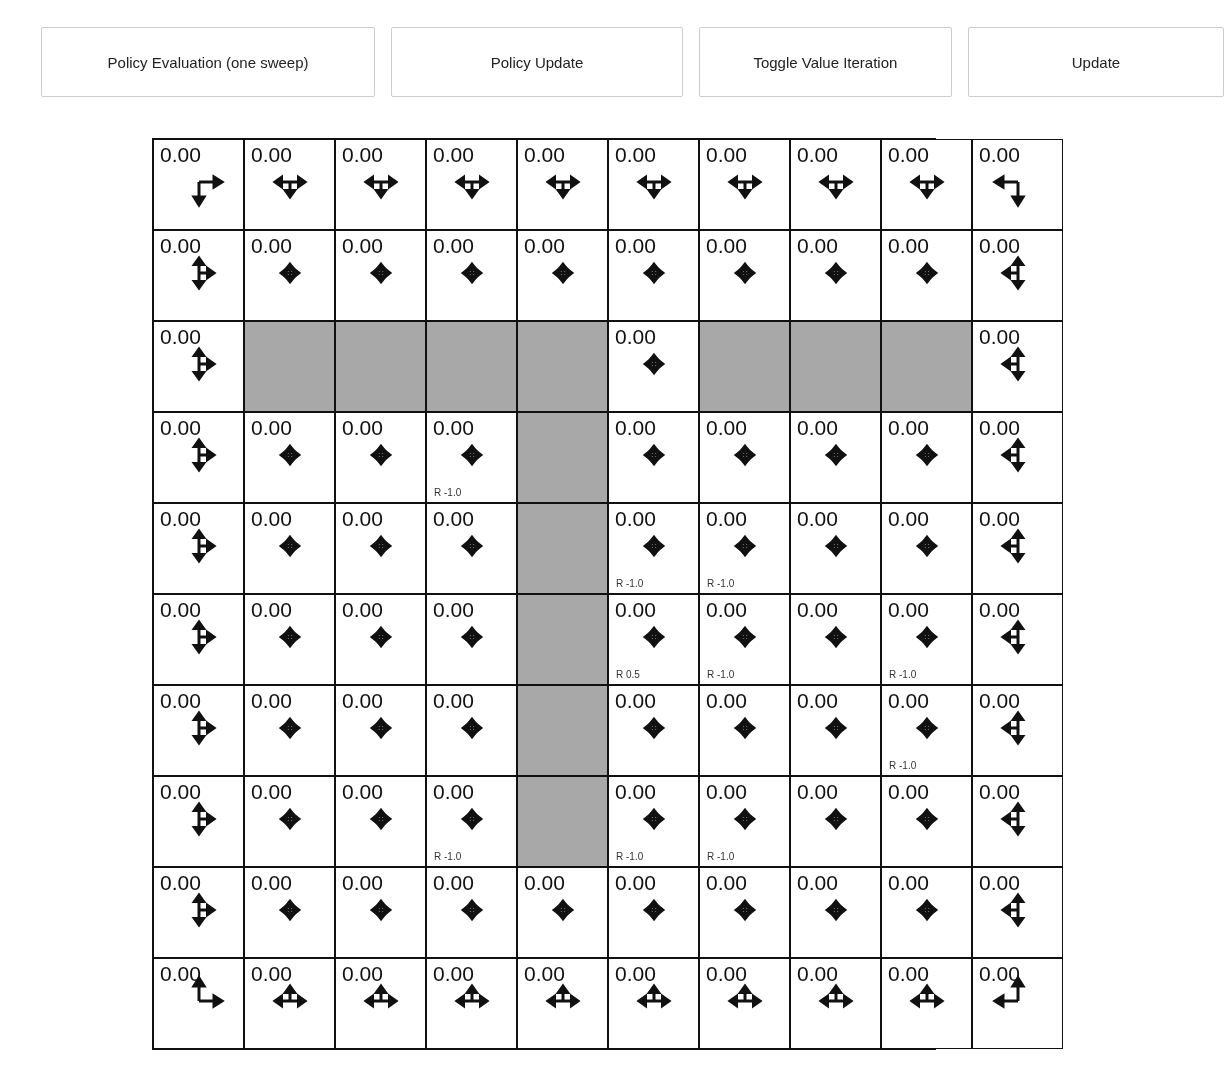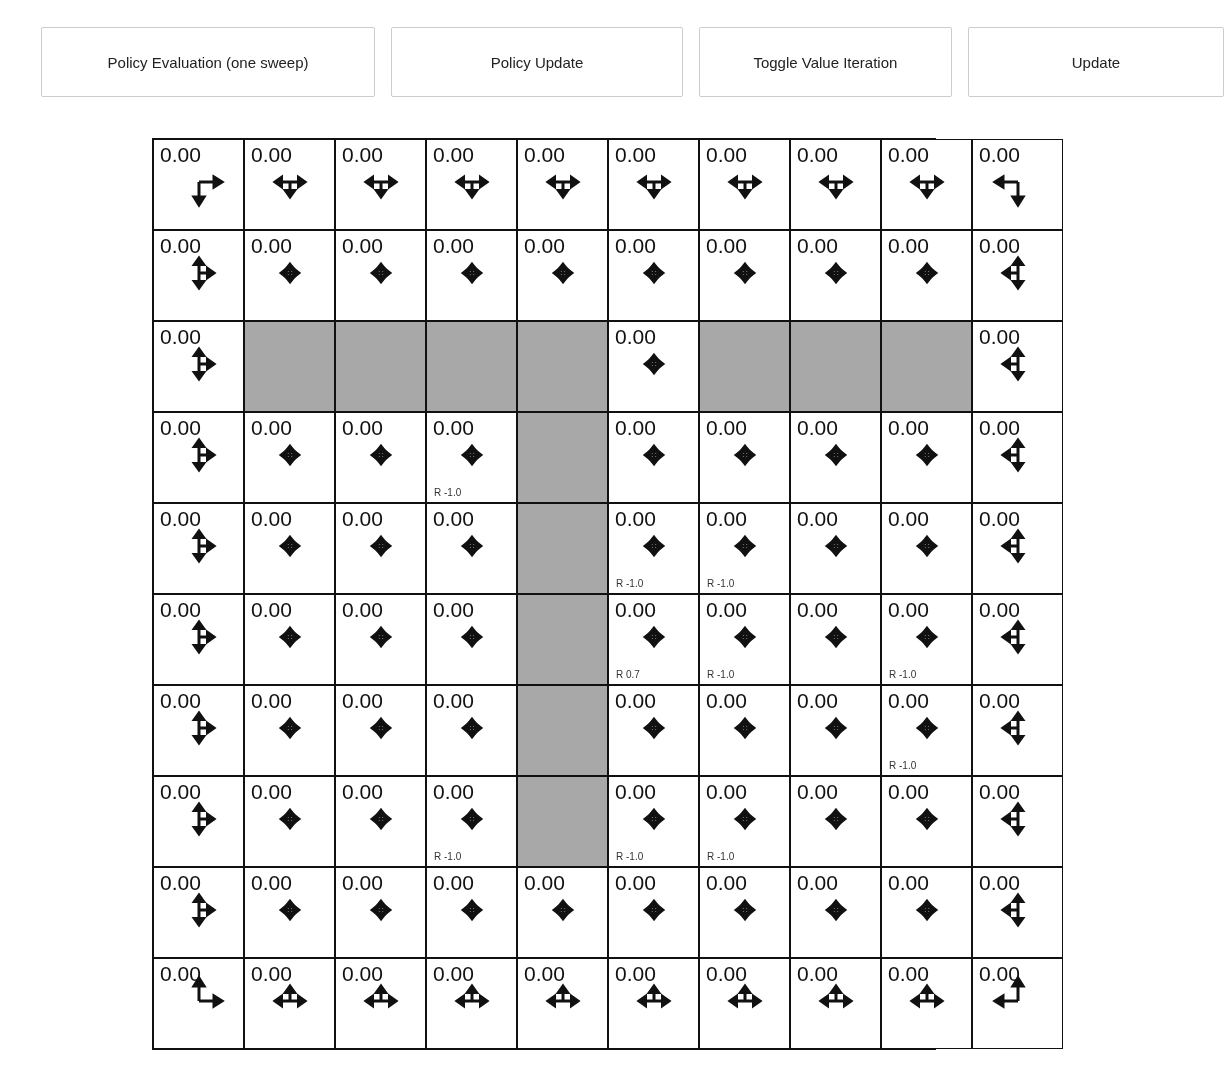--- a/index.html
+++ b/index.html
@@ -728,21 +728,21 @@
           <line x1="0" y1="0" x2="0" y2="-3.5"></line>
           <polygon points="0,-9 4.4,-3.5 -4.4,-3.5"></polygon>
           <line x1="0" y1="0" x2="0" y2="3.5"></line>
           <polygon points="0,9 -4.4,3.5 4.4,3.5"></polygon>
           <line x1="0" y1="0" x2="-3.5" y2="0"></line>
           <polygon points="-9,0 -3.5,-4.4 -3.5,4.4"></polygon>
           <line x1="0" y1="0" x2="3.5" y2="0"></line>
           <polygon points="9,0 3.5,4.4 3.5,-4.4"></polygon>
         </g>
       </svg>
-      <div class="reward">R 0.7</div>
+      <div class="reward">R 0.5</div>
     </div>
     <div class="cell">
       <div class="val">0.00</div>
       <svg class="arrow" width="52" height="52" viewBox="-26 -26 52 52">
         <g stroke="#111111" stroke-width="2.8" fill="#111111" stroke-linejoin="miter">
           <line x1="0" y1="0" x2="0" y2="-3.5"></line>
           <polygon points="0,-9 4.4,-3.5 -4.4,-3.5"></polygon>
           <line x1="0" y1="0" x2="0" y2="3.5"></line>
           <polygon points="0,9 -4.4,3.5 4.4,3.5"></polygon>
           <line x1="0" y1="0" x2="-3.5" y2="0"></line>

